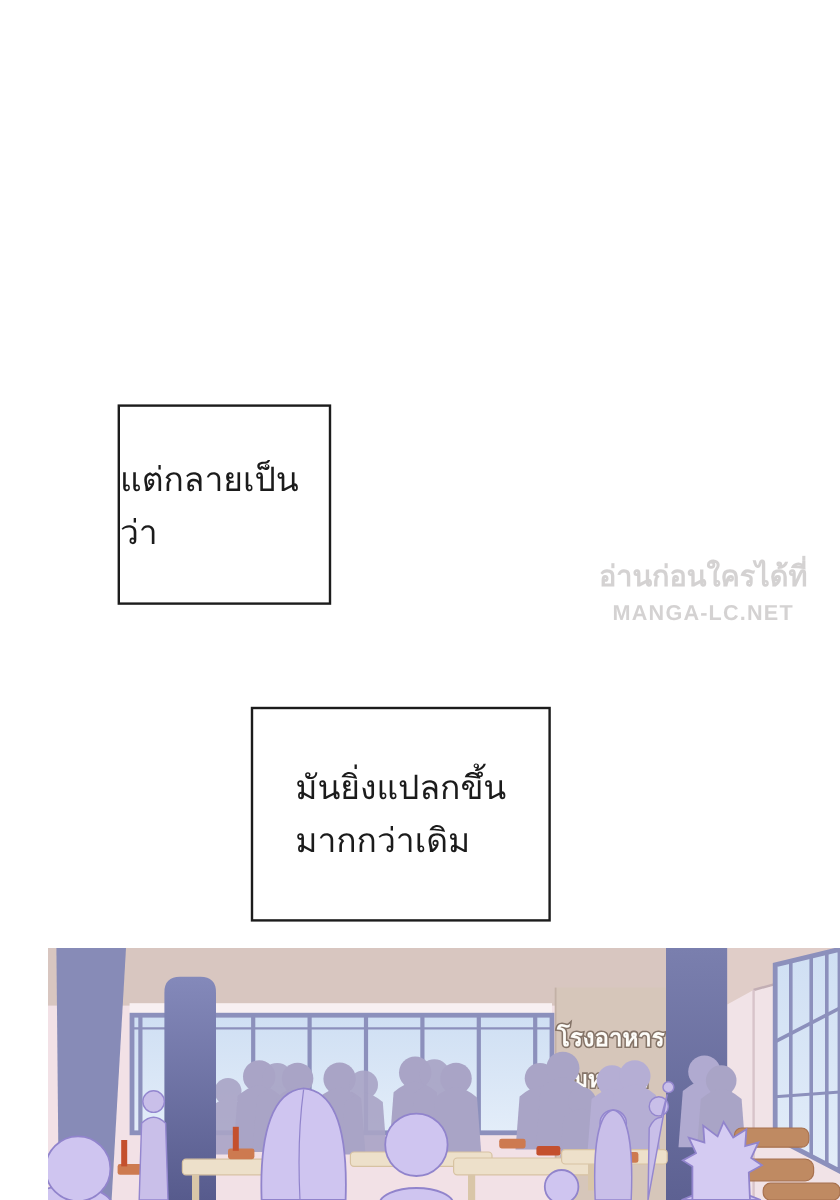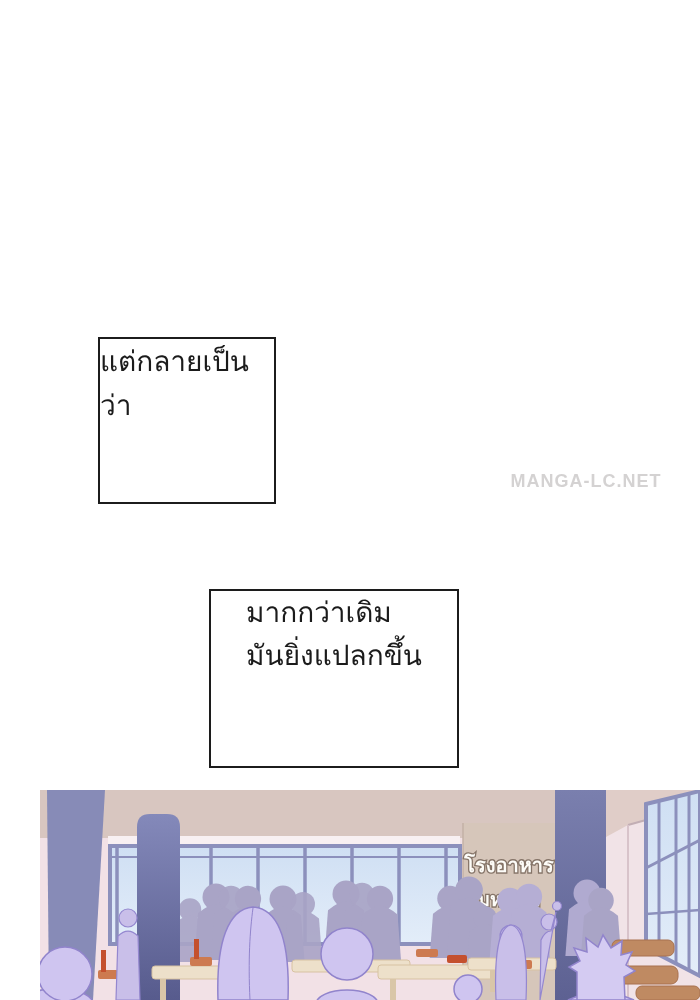--- a/index.html
+++ b/index.html
@@ -1,45 +1,46 @@
 <!DOCTYPE html>
 <html><head>
 <meta charset="utf-8">
 <style>
   html,body{margin:0;padding:0;background:#ffffff;}
   body{width:700px;height:1000px;position:relative;overflow:hidden;
        font-family:"Liberation Sans","DejaVu Sans",sans-serif;}
   .narration-box{position:absolute;background:#ffffff;border:2px solid #1c1c1c;
-       display:flex;justify-content:center;color:#1b1b1b;}
+       display:flex;align-items:center;justify-content:center;color:#1b1b1b;}
   #box1{left:98px;top:337px;width:174px;height:163px;font-size:28px;}
   #box2{left:209px;top:589px;width:246px;height:175px;font-size:28px;}
   #box2 .lines{text-align:left;line-height:1.55;}
   .watermark{position:absolute;left:478px;top:466px;width:216px;text-align:center;
        color:rgba(205,202,202,0.85);font-weight:bold;
        text-shadow:0 0 1px #ffffff, 0 1px 0 rgba(255,255,255,0.8);}
   .watermark .wm1{font-size:24px;line-height:30px;}
   .watermark .wm2{font-size:18px;line-height:30px;letter-spacing:1px;}
   .illustration{position:absolute;left:40px;top:790px;width:660px;height:210px;border-radius:11px;}
   svg{display:block;}
 </style>
 </head>
 <body>
 
 <div id="box1" class="narration-box">
   <span>แต่กลายเป็นว่า</span>
 </div>
 
 <div class="watermark">
+  <div class="wm1">อ่านก่อนใครได้ที่</div>
   <div class="wm2">MANGA-LC.NET</div>
 </div>
 
 <div id="box2" class="narration-box">
   <div class="lines">
+    <div>มันยิ่งแปลกขึ้น</div>
     <div>มากกว่าเดิม</div>
-    <div>มันยิ่งแปลกขึ้น</div>
   </div>
 </div>
 
 <div class="illustration">
 <svg width="660" height="210" viewBox="0 0 660 210">
   <defs>
     <linearGradient id="cyl" x1="0" y1="0" x2="0" y2="1">
       <stop offset="0" stop-color="#8489ba"></stop>
           <stop offset="1" stop-color="#575b8d"></stop>
     </linearGradient>

